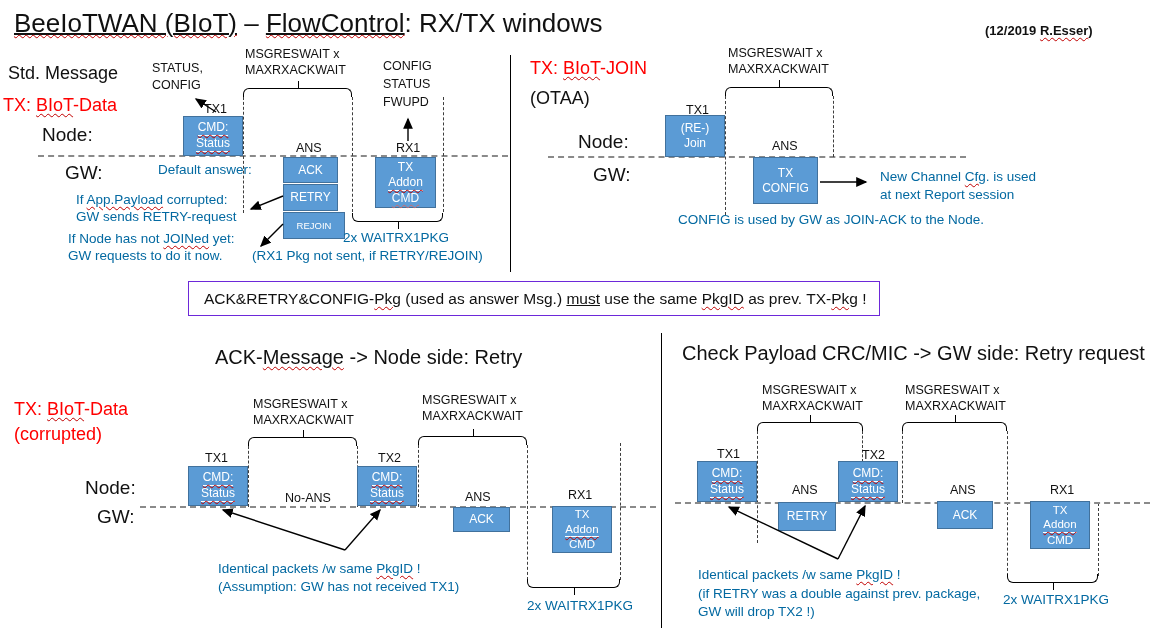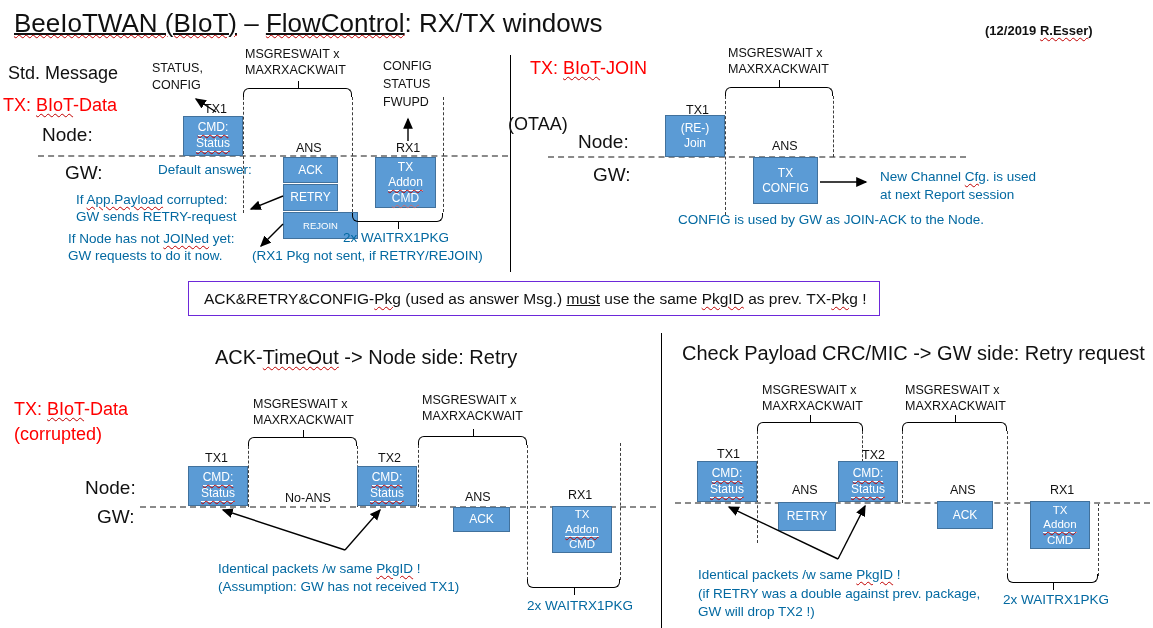--- a/index.html
+++ b/index.html
@@ -66,41 +66,41 @@
   <div class="abs vdash" style="left:443px;top:97px;height:115px;"></div>
 
   <div class="abs lbl" style="left:296px;top:141px;">ANS</div>
   <div class="abs note" style="left:158px;top:162px;">Default answer:</div>
   <div class="abs box" style="left:283px;top:157px;width:55px;height:26px;">
       <span>ACK</span>
     </div>
   <div class="abs box" style="left:283px;top:184px;width:55px;height:27px;">
       <span>RETRY</span>
     </div>
-  <div class="abs box" style="left:283px;top:212px;width:75px;height:27px;font-size:9.5px;">
+  <div class="abs box" style="left:283px;top:212px;width:62px;height:27px;font-size:9.5px;">
       <span>REJOIN</span>
     </div>
 
   <div class="abs lbl" style="left:383px;top:57px;line-height:18px;"><span>CONFIG</span><br><span>STATUS</span><br><span>FWUPD</span></div>
   <div class="abs lbl" style="left:396px;top:141px;">RX1</div>
   <div class="abs box" style="left:375px;top:157px;width:61px;height:51px;font-size:12px;">
       <span>TX</span>
       <span class="wsq">Addon</span>
       <span class="sq" style="text-decoration-color:#d06a6a;">CMD</span>
     </div>
 
   <div class="abs brc-b" style="left:352px;top:213px;width:91px;"></div>
   <div class="abs note" style="left:343px;top:230px;">2x WAITRX1PKG</div>
   <div class="abs note" style="left:252px;top:248px;">(RX1 Pkg not sent, if RETRY/REJOIN)</div>
 
   <div class="abs note" style="left:68px;top:230px;line-height:17px;"><span>If Node has not </span><span class="sq">JOINed</span><span> yet:</span><br><span>GW requests to do it now.</span></div>
   <div class="abs note" style="left:76px;top:191px;line-height:17px;"><span>If </span><span class="sq">App.Payload</span><span> corrupted:</span><br><span>GW sends RETRY-request</span></div>
 
   <div class="abs big red" style="left:530px;top:58px;"><span>TX: </span><span class="sq">BIoT</span><span>-JOIN</span></div>
-  <div class="abs big" style="left:508px;top:88px;margin-top:26px;">(OTAA)</div>
+  <div class="abs big" style="left:530px;top:88px;">(OTAA)</div>
   <div class="abs nodegw" style="left:578px;top:131px;">Node:</div>
   <div class="abs nodegw" style="left:593px;top:164px;">GW:</div>
   <div class="abs hdash" style="left:548px;top:156px;width:418px;"></div>
 
   <div class="abs lbl" style="left:728px;top:45px;line-height:16px;"><span>MSGRESWAIT x</span><br><span>MAXRXACKWAIT</span></div>
   <div class="abs brc-t" style="left:725px;top:87px;width:108px;"></div>
   <div class="abs vdash" style="left:725px;top:96px;height:119px;"></div>
   <div class="abs vdash" style="left:833px;top:96px;height:61px;"></div>
 
   <div class="abs lbl" style="left:686px;top:103px;">TX1</div>
@@ -112,21 +112,21 @@
   <div class="abs box" style="left:753px;top:157px;width:65px;height:47px;">
       <span>TX</span>
       <span>CONFIG</span>
     </div>
 
   <div class="abs note" style="left:880px;top:168px;line-height:18px;"><span>New Channel </span><span class="sq">Cfg</span><span>. is used</span><br><span>at next Report session</span></div>
   <div class="abs note" style="left:678px;top:211px;line-height:18px;"><span>CONFIG is used by GW as JOIN-ACK to the Node.</span><br></div>
 
   <div class="abs banner" style="left:188px;top:281px;width:692px;height:35px;"><span>ACK&amp;RETRY&amp;CONFIG-</span><span class="sq">Pkg</span><span> (used as answer Msg.) </span><span class="mu">must</span><span> use the same </span><span class="sq">PkgID</span><span> as prev. TX-</span><span class="sq">Pkg</span><span> !</span></div>
 
-  <div class="abs heading" style="left:215px;top:346px;"><span>ACK-</span><span class="sq">TimeOut</span><span> -&gt; Node side: Retry</span></div>
+  <div class="abs heading" style="left:215px;top:346px;"><span>ACK-</span><span class="sq">Message</span><span> -&gt; Node side: Retry</span></div>
   <div class="abs big red" style="left:14px;top:399px;"><span>TX: </span><span class="sq">BIoT</span><span>-Data</span></div>
   <div class="abs big red" style="left:14px;top:424px;">(corrupted)</div>
   <div class="abs nodegw" style="left:85px;top:477px;">Node:</div>
   <div class="abs nodegw" style="left:97px;top:506px;">GW:</div>
   <div class="abs hdash" style="left:140px;top:506px;width:516px;"></div>
 
   <div class="abs lbl" style="left:253px;top:396px;line-height:16px;"><span>MSGRESWAIT x</span><br><span>MAXRXACKWAIT</span></div>
   <div class="abs brc-t" style="left:248px;top:437px;width:109px;"></div>
   <div class="abs vdash" style="left:248px;top:446px;height:61px;"></div>
   <div class="abs vdash" style="left:357px;top:446px;height:61px;"></div>

